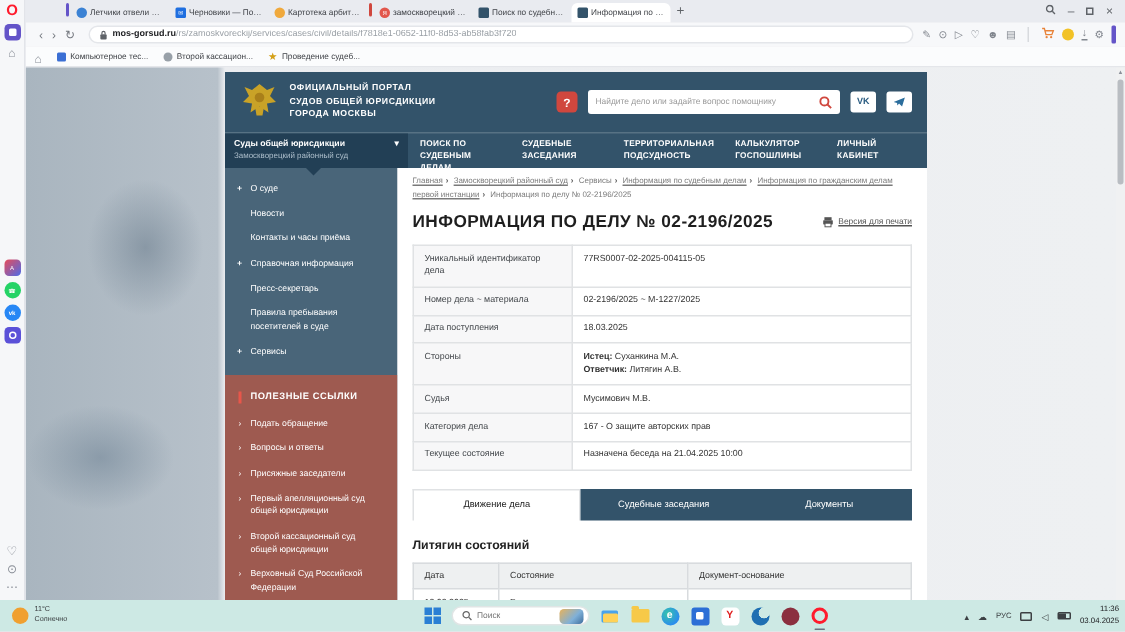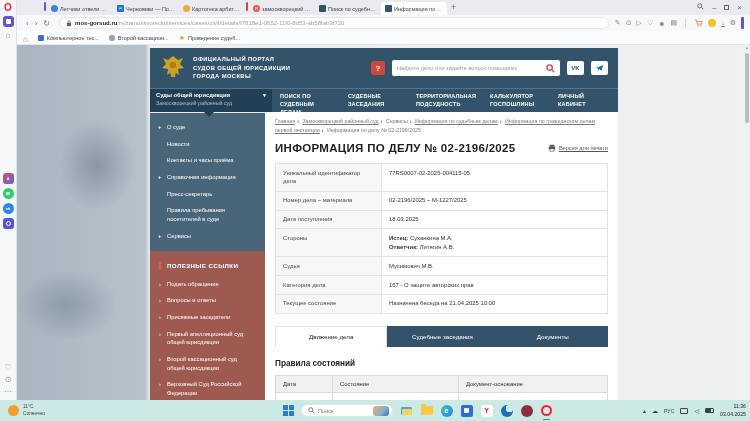--- a/index.html
+++ b/index.html
@@ -85,21 +85,21 @@
 
   
   .snav { height:24px; background:#33536a; border-top:1px solid rgba(255,255,255,.18); display:flex; }
   .court-sel { width:122px; background:#223f55; padding:3px 6px; position:relative; }
   .court-sel .t { color:#fff; font-size:5.8px; font-weight:bold; display:flex; justify-content:space-between; align-items:center; }
   .court-sel .s { color:#aebfcc; font-size:5.3px; margin-top:2px; }
   .court-sel::after { content:""; position:absolute; left:54px; bottom:-5px; border:5px solid transparent; border-top-color:#223f55; border-bottom:0; }
   .nav-item { flex:1; color:#fff; font-size:5.5px; font-weight:bold; line-height:1.45; padding:4px 6px 0 8px; letter-spacing:.2px; }
 
   
-  .sbody { display:flex; align-items:center; min-height:290px; }
+  .sbody { display:flex; align-items:flex-start; min-height:290px; }
   .ssidebar { width:115px; background:rgba(60,90,112,.93); padding-top:6px; }
   .ssb-item { position:relative; color:#fff; font-size:5.8px; line-height:1.5; padding:4px 8px 4px 17px; }
   .ssb-item .pfx { position:absolute; left:8px; top:4px; font-weight:bold; }
   .useful { background:#9e5a50; margin-top:6px; padding:6px 0 10px 0; }
   .useful-title { position:relative; color:#fff; font-size:6.2px; font-weight:bold; letter-spacing:.4px; padding:5px 8px 7px 17px; }
   .useful-title::before { content:""; position:absolute; left:9px; top:5px; width:2px; height:8px; background:#e8564a; }
   .useful-link { position:relative; color:#fff; font-size:5.8px; line-height:1.5; padding:4px 10px 4px 17px; }
   .useful-link .arr { position:absolute; left:9px; top:4px; font-size:5.5px; }
 
   .smain { flex:1; background:#fff; padding:5px 10px 0 10px; }
@@ -397,21 +397,21 @@
             </tr>
           </tbody>
             </table>
 
           <div class="ctabs">
             <div class="ctab on">Движение дела</div>
             <div class="ctab off">Судебные заседания</div>
             <div class="ctab off">Документы</div>
           </div>
 
-          <div class="histtitle">Правила состояний</div>
+          <div class="histtitle">Литягин состояний</div>
 
           <table class="hist">
             <tbody>
                 <tr>
               <th class="col-date">Дата</th>
               <th class="col-state">Состояние</th>
               <th>Документ-основание</th>
             </tr>
             <tr>
               <td>18.03.2025</td>

